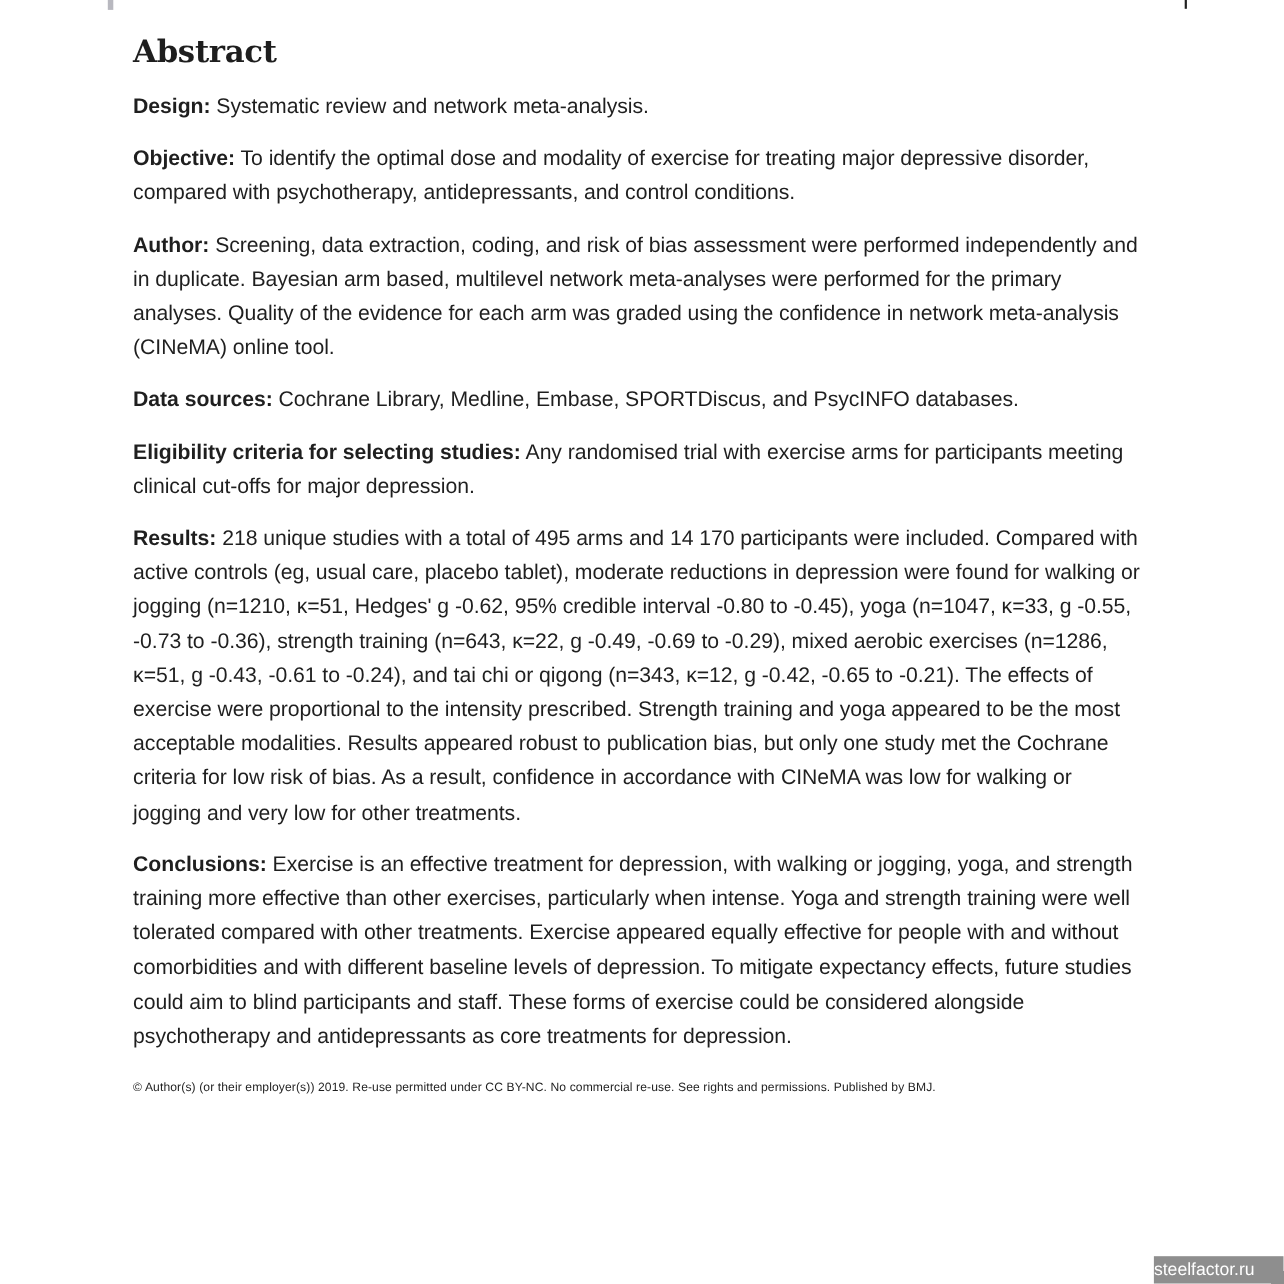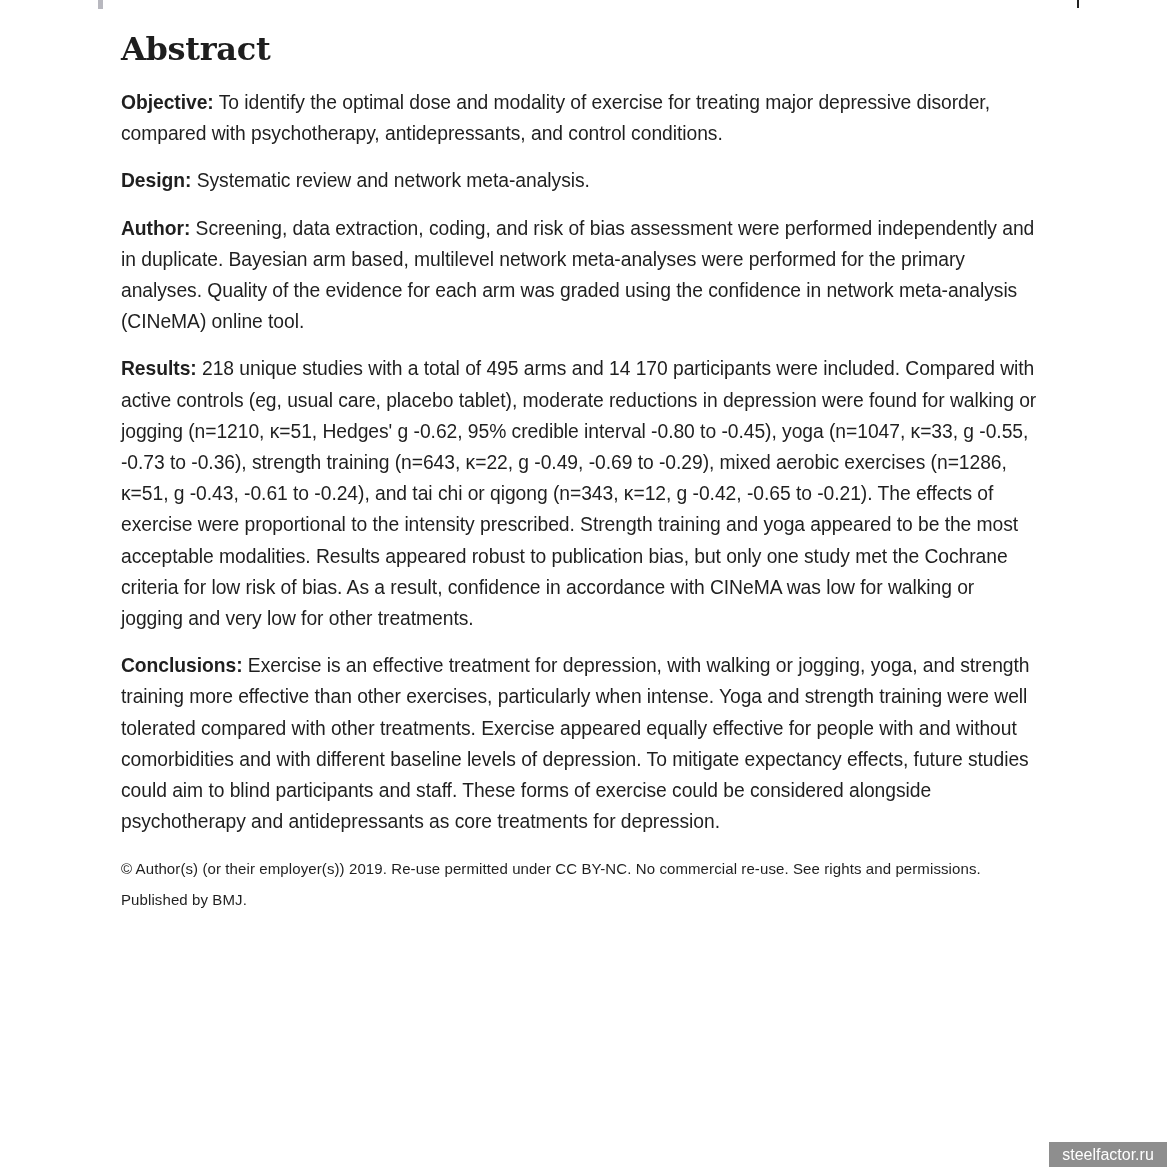--- a/index.html
+++ b/index.html
@@ -5,47 +5,53 @@
   html, body { margin: 0; padding: 0; }
   body {
     width: 1167px; height: 1167px; background: #ffffff; position: relative; overflow: hidden;
     font-family: "Liberation Sans", "DejaVu Sans", sans-serif; color: #1f1f1f;
   }
   .edge-left { position: absolute; left: 98px; top: 0; width: 5px; height: 9px; background: #b8b8bf; }
   .edge-right { position: absolute; left: 1077px; top: 0; width: 2px; height: 8px; background: #222; }
   .content { position: absolute; left: 121px; top: 30px; width: 920px; }
   h2 {
     font-family: "DejaVu Serif", "Liberation Serif", serif; font-weight: bold;
-    font-size: 32px; margin: 0 0 19px 0; color: #1e1e1e; letter-spacing: -0.3px;
+    font-size: 28px; margin: 0 0 19px 0; color: #1e1e1e; letter-spacing: -0.3px;
   }
   .section { font-size: 19.3px; line-height: 31.2px; margin: 0 0 16px 0; letter-spacing: -0.05px; }
   .section .label { font-weight: bold; }
-  .copyright { font-size: 15px; line-height: 31px; margin-top: 4px; letter-spacing: 0.1px; }
+  .copyright { font-size: 11px; line-height: 31px; margin-top: 4px; letter-spacing: 0.1px; }
   .watermark {
     position: absolute; left: 1049px; top: 1142px; width: 118px; height: 25px; background: #8e8e8e;
-    color: #ffffff; font-size: 16px; line-height: 25px; text-align: center;
+    color: #ffffff; font-size: 16px; line-height: 25px; text-align: left;
   }
 </style>
 </head>
 <body>
 
 <div class="edge-left"></div>
 <div class="edge-right"></div>
 
 <div class="content">
   <h2>Abstract</h2>
 
   <p class="section">
+    <span class="label">Design:</span><span> Systematic review and network meta-analysis.</span>
+  </p>
+  <p class="section">
     <span class="label">Objective:</span><span> To identify the optimal dose and modality of exercise for treating major depressive disorder, compared with psychotherapy, antidepressants, and control conditions.</span>
   </p>
   <p class="section">
-    <span class="label">Design:</span><span> Systematic review and network meta-analysis.</span>
+    <span class="label">Author:</span><span> Screening, data extraction, coding, and risk of bias assessment were performed independently and in duplicate. Bayesian arm based, multilevel network meta-analyses were performed for the primary analyses. Quality of the evidence for each arm was graded using the confidence in network meta-analysis (CINeMA) online tool.</span>
   </p>
   <p class="section">
-    <span class="label">Author:</span><span> Screening, data extraction, coding, and risk of bias assessment were performed independently and in duplicate. Bayesian arm based, multilevel network meta-analyses were performed for the primary analyses. Quality of the evidence for each arm was graded using the confidence in network meta-analysis (CINeMA) online tool.</span>
+    <span class="label">Data sources:</span><span> Cochrane Library, Medline, Embase, SPORTDiscus, and PsycINFO databases.</span>
+  </p>
+  <p class="section">
+    <span class="label">Eligibility criteria for selecting studies:</span><span> Any randomised trial with exercise arms for participants meeting clinical cut-offs for major depression.</span>
   </p>
   <p class="section">
     <span class="label">Results:</span><span> 218 unique studies with a total of 495 arms and 14 170 participants were included. Compared with active controls (eg, usual care, placebo tablet), moderate reductions in depression were found for walking or jogging (n=1210, κ=51, Hedges' g -0.62, 95% credible interval -0.80 to -0.45), yoga (n=1047, κ=33, g -0.55, -0.73 to -0.36), strength training (n=643, κ=22, g -0.49, -0.69 to -0.29), mixed aerobic exercises (n=1286, κ=51, g -0.43, -0.61 to -0.24), and tai chi or qigong (n=343, κ=12, g -0.42, -0.65 to -0.21). The effects of exercise were proportional to the intensity prescribed. Strength training and yoga appeared to be the most acceptable modalities. Results appeared robust to publication bias, but only one study met the Cochrane criteria for low risk of bias. As a result, confidence in accordance with CINeMA was low for walking or jogging and very low for other treatments.</span>
   </p>
   <p class="section">
     <span class="label">Conclusions:</span><span> Exercise is an effective treatment for depression, with walking or jogging, yoga, and strength training more effective than other exercises, particularly when intense. Yoga and strength training were well tolerated compared with other treatments. Exercise appeared equally effective for people with and without comorbidities and with different baseline levels of depression. To mitigate expectancy effects, future studies could aim to blind participants and staff. These forms of exercise could be considered alongside psychotherapy and antidepressants as core treatments for depression.</span>
   </p>
 
   <div class="copyright">© Author(s) (or their employer(s)) 2019. Re-use permitted under CC BY-NC. No commercial re-use. See rights and permissions. Published by BMJ.</div>
 </div>

